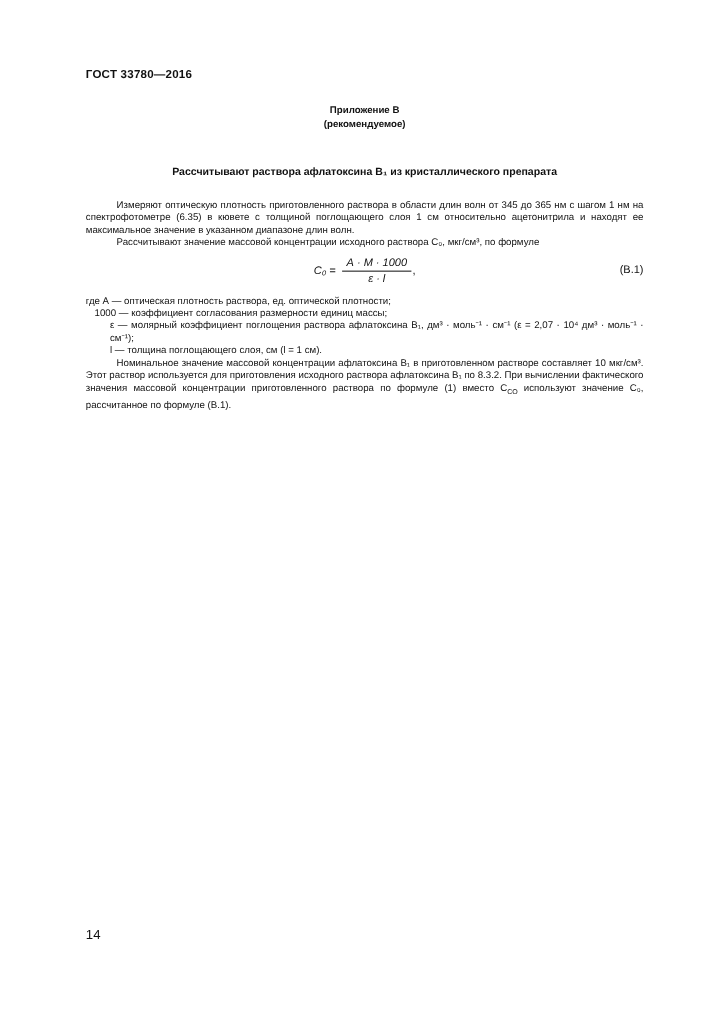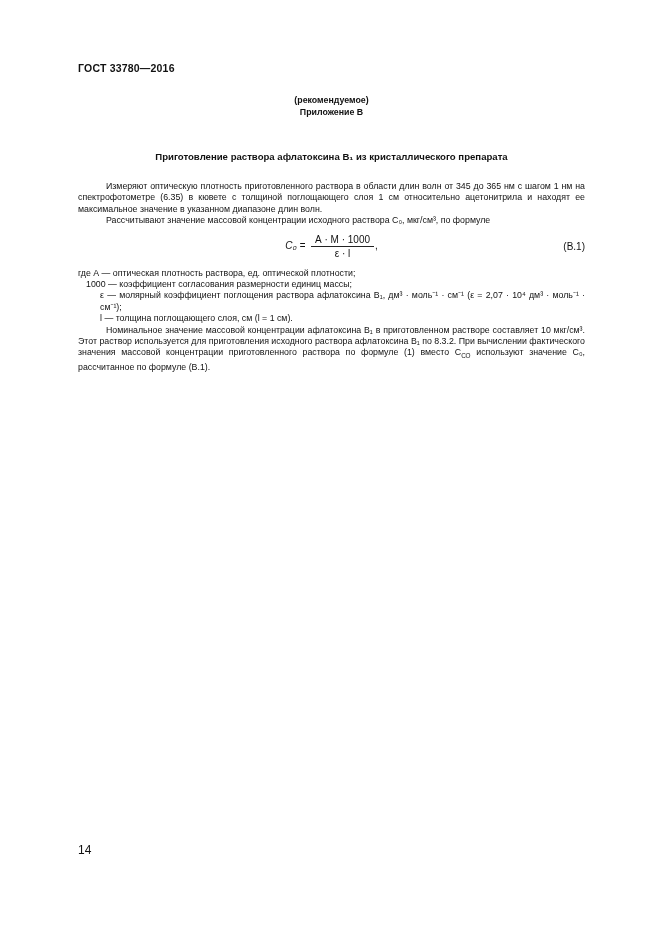--- a/index.html
+++ b/index.html
@@ -52,20 +52,21 @@
     margin: 7px 0 9px 0;
     font-size: 10px;
     min-height: 24px;
   }
   .formula-expr { display: inline-block; vertical-align: middle; }
   .formula-lhs { font-style: italic; }
   .frac {
     display: inline-block;
     vertical-align: middle;
     text-align: center;
+    font-style: italic;
     margin: 0 1px 0 3px;
   }
   .frac .num {
     display: block;
     border-bottom: 1px solid #222222;
     padding: 0 4px 1px 4px;
   }
   .frac .den { display: block; padding-top: 1px; }
   .formula-number {
     position: absolute;
@@ -90,25 +91,25 @@
 </style>
 </head>
 <body>
 
 <div class="page">
   <div class="content">
 
     <div class="gost-header">ГОСТ 33780—2016</div>
 
     <div class="appendix">
+      <div>Приложение В</div>
       <div>(рекомендуемое)</div>
-      <div>Приложение В</div>
     </div>
 
-    <h1 class="title">Приготовление раствора афлатоксина В₁ из кристаллического препарата</h1>
+    <h1 class="title">Рассчитывают раствора афлатоксина В₁ из кристаллического препарата</h1>
 
     <p class="body">Измеряют оптическую плотность приготовленного раствора в области длин волн от 345 до 365 нм с шагом 1 нм на спектрофотометре (6.35) в кювете с толщиной поглощающего слоя 1 см относительно ацетонитрила и находят ее максимальное значение в указанном диапазоне длин волн.</p>
     <p class="body">Рассчитывают значение массовой концентрации исходного раствора С₀, мкг/см³, по формуле</p>
 
     <div class="formula-row">
       <span class="formula-expr"><span class="formula-lhs">С₀ = </span><span class="frac"><span class="num">А · М · 1000</span><span class="den">ε · l</span></span><span>,</span></span>
       <span class="formula-number">(В.1)</span>
     </div>
 
     <div class="definitions">

